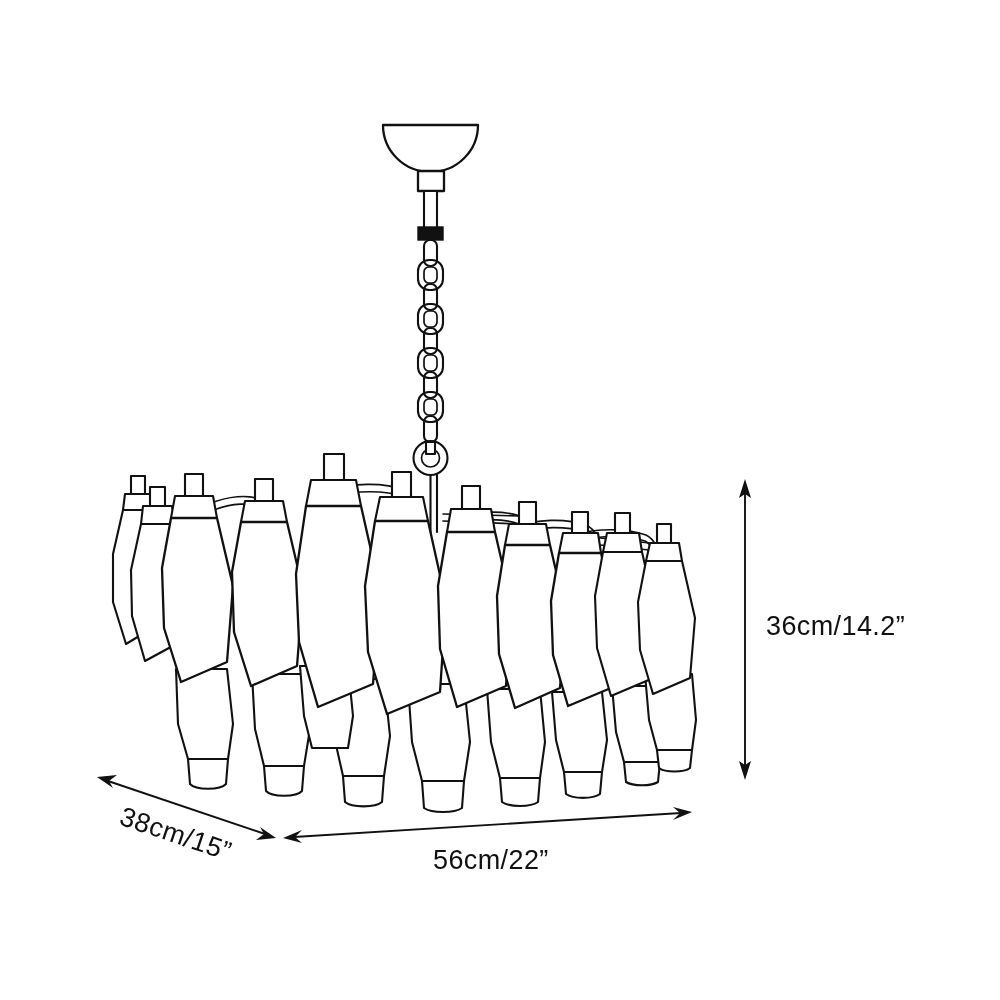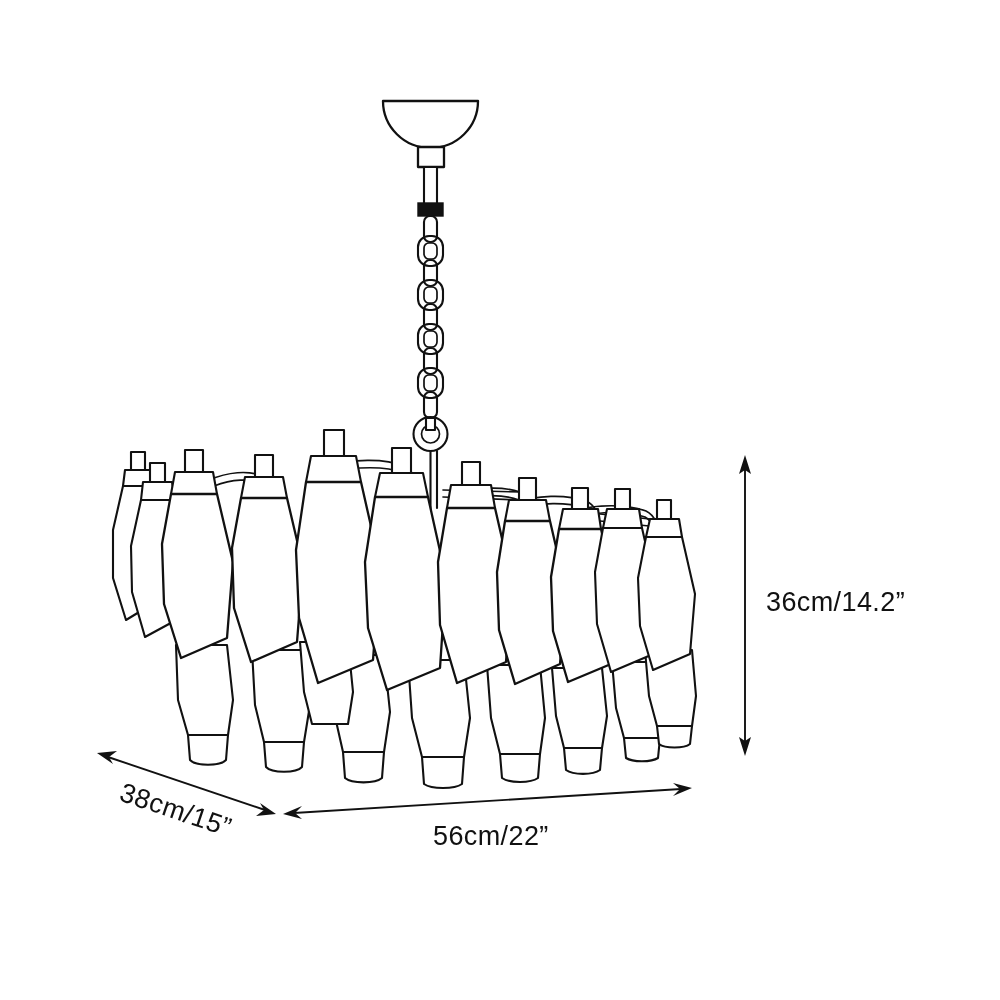--- a/index.html
+++ b/index.html
@@ -11,20 +11,21 @@
     width: 1000px;
     height: 1000px;
     font-family: "Liberation Sans", sans-serif;
     overflow: hidden;
   }
   #stage {
     position: relative;
     width: 1000px;
     height: 808px;
     background: #ffffff;
+    margin-top: 24px;
   }
   svg#drawing {
     position: absolute;
     inset: 0;
     width: 1000px;
     height: 1000px;
     display: block;
   }
   .ln {
     fill: none;

